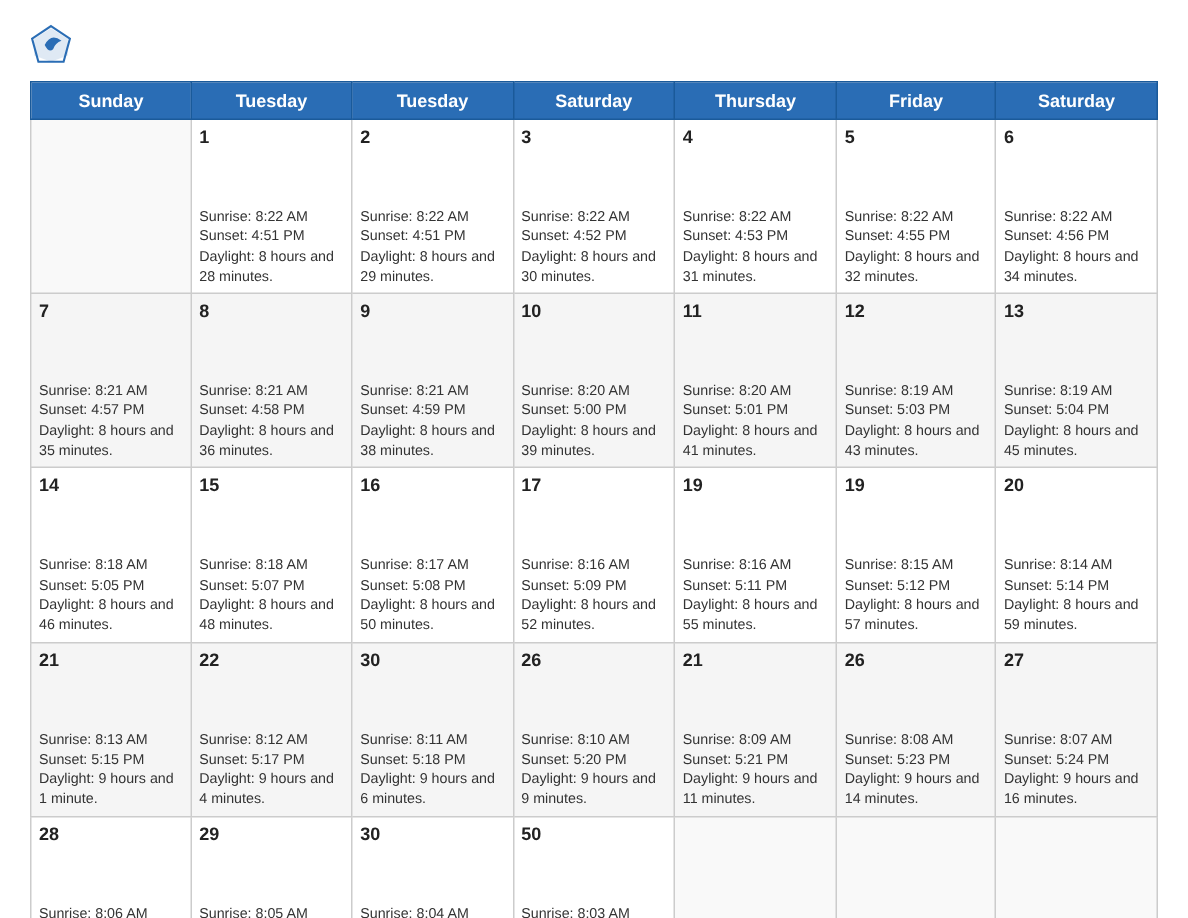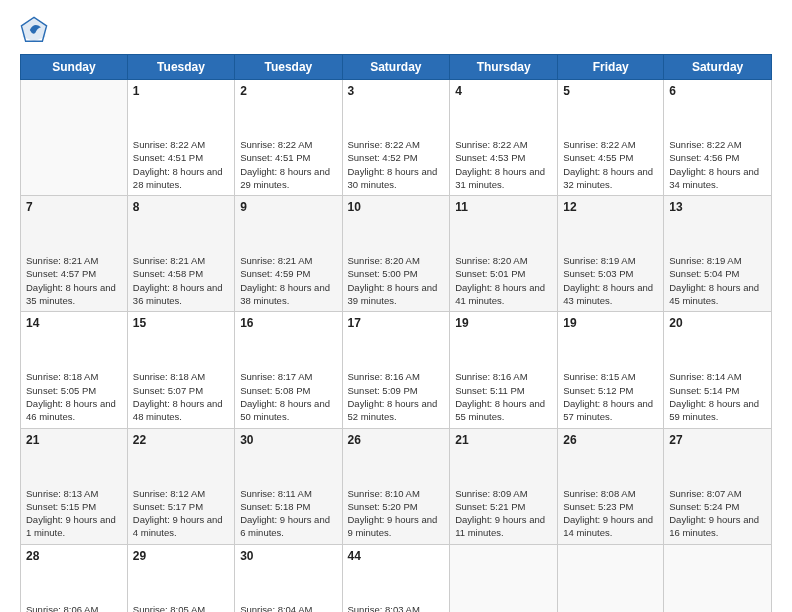--- a/index.html
+++ b/index.html
@@ -250,21 +250,21 @@
           </td>
           <td>
             <span class="day-number">29</span>
             <div class="day-info">Sunrise: 8:05 AM<br>Sunset: 5:27 PM<br>Daylight: 9 hours and 22 minutes.</div>
           </td>
           <td>
             <span class="day-number">30</span>
             <div class="day-info">Sunrise: 8:04 AM<br>Sunset: 5:29 PM<br>Daylight: 9 hours and 24 minutes.</div>
           </td>
           <td>
-            <span class="day-number">44</span>
+            <span class="day-number">50</span>
             <div class="day-info">Sunrise: 8:03 AM<br>Sunset: 5:30 PM<br>Daylight: 9 hours and 27 minutes.</div>
           </td>
           <td class="empty"></td>
           <td class="empty"></td>
           <td class="empty"></td>
         </tr>
       </tbody>
   </table>
 </div>
 

